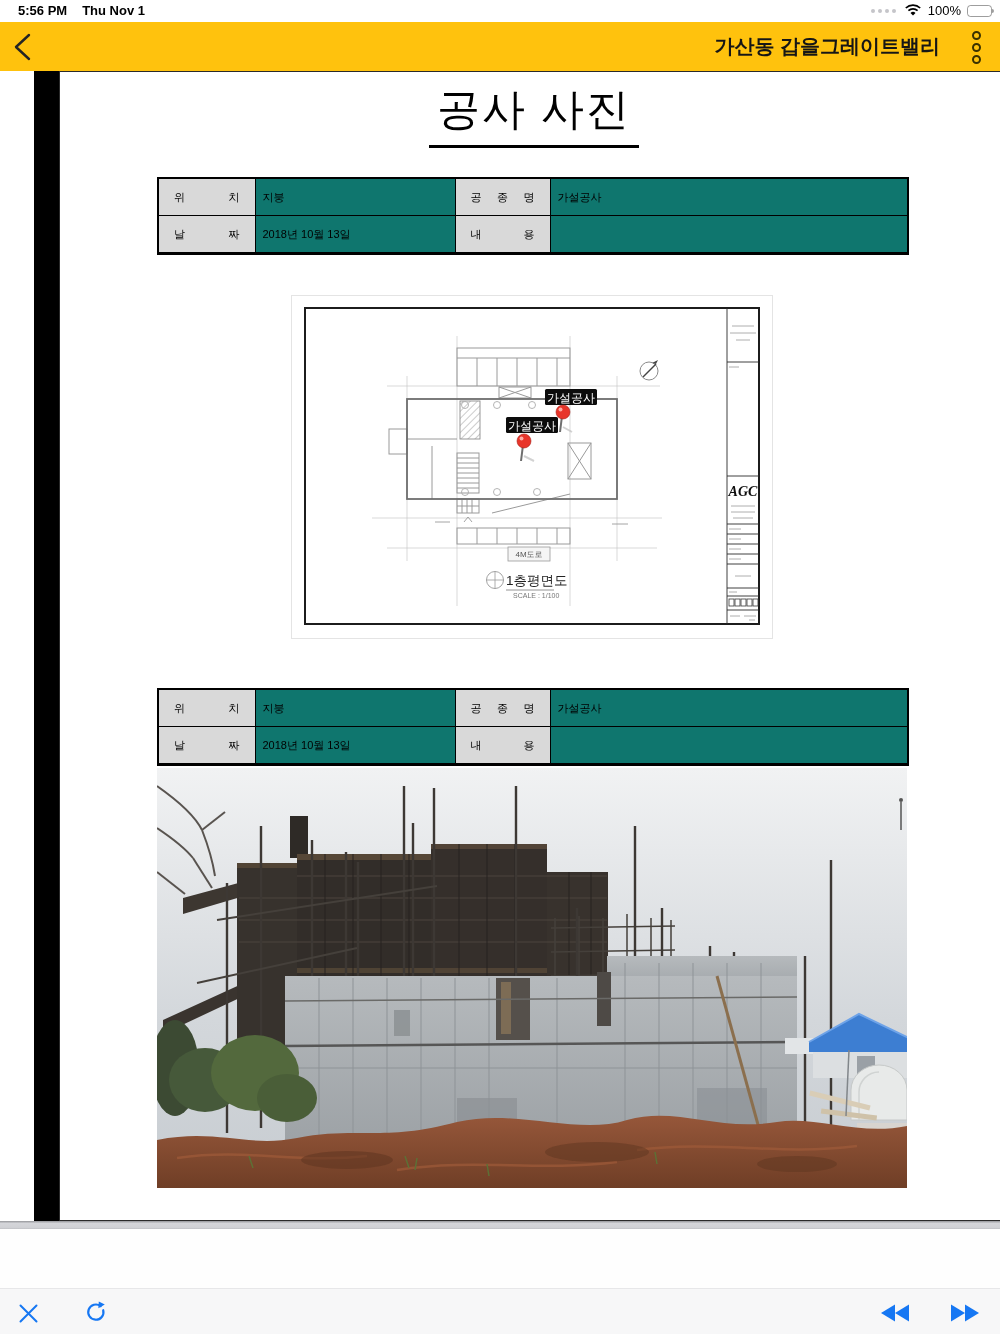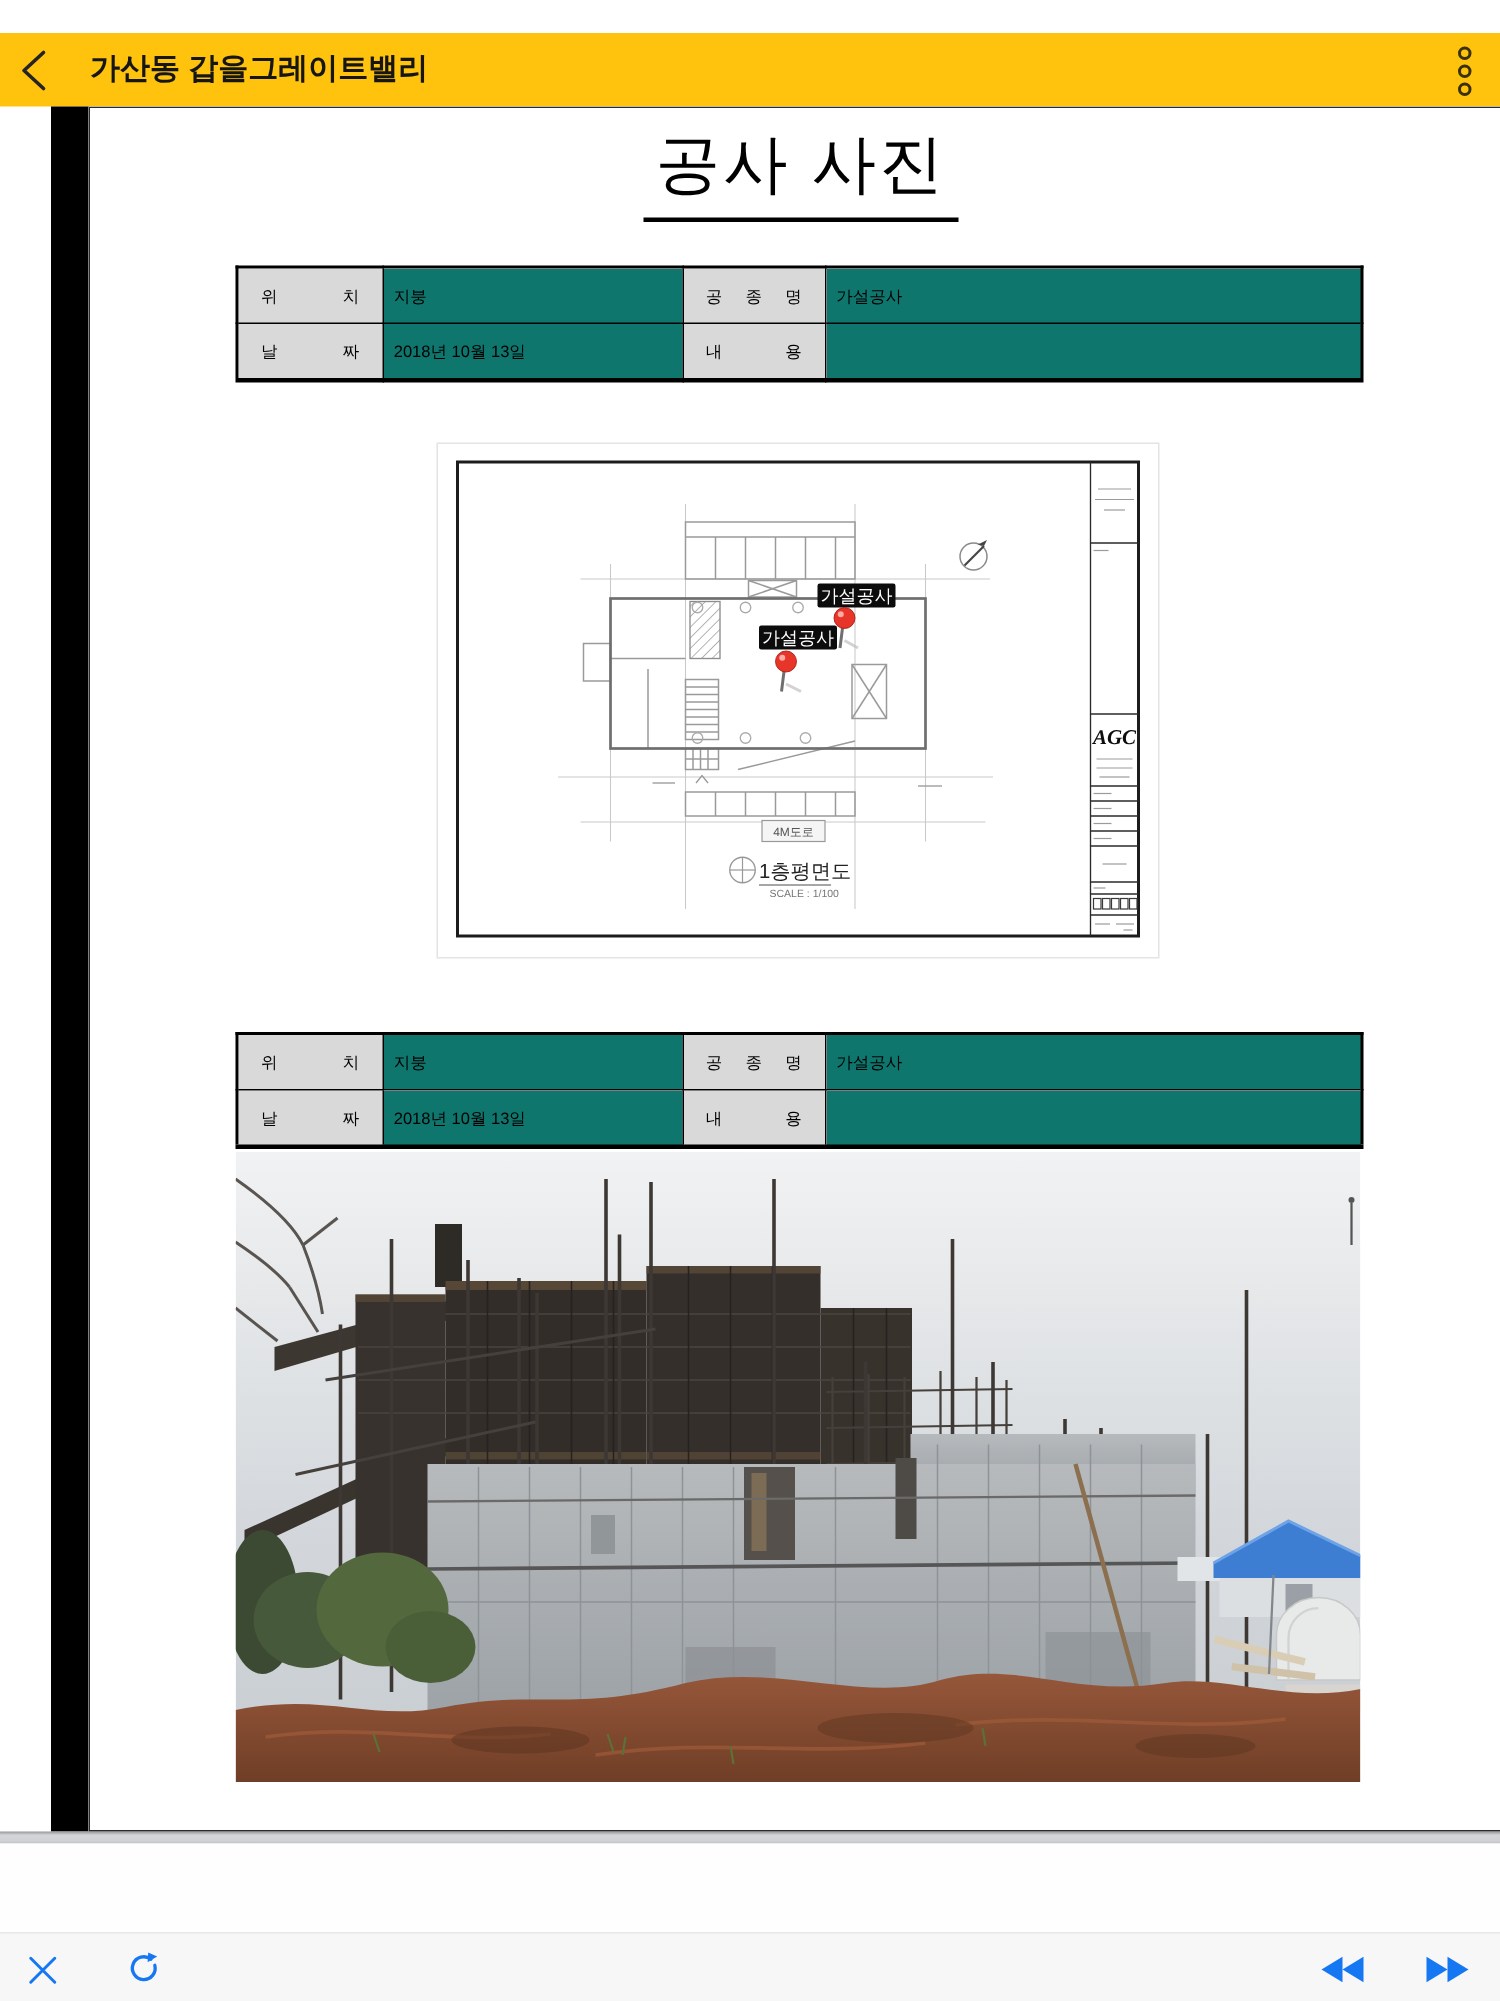--- a/index.html
+++ b/index.html
@@ -11,21 +11,21 @@
   .sb-left{position:absolute;left:18px;top:3px;display:flex;gap:15px;font-size:13px;font-weight:600;}
   .sb-right{position:absolute;right:8px;top:3px;display:flex;align-items:center;gap:6px;font-size:13px;font-weight:500;}
   .cell-dots{display:flex;gap:3px;align-items:center;margin-right:2px;}
   .cell-dots i{width:4px;height:4px;border-radius:50%;background:#c5c5c9;display:block;}
   .bat{position:relative;width:25px;height:12px;border:1px solid rgba(0,0,0,.38);border-radius:3.5px;padding:1px;box-sizing:border-box;}
   .bat-fill{height:100%;width:100%;background:#000;border-radius:1.5px;}
   .bat-tip{position:absolute;right:-3px;top:3px;width:2px;height:4px;background:rgba(0,0,0,.38);border-radius:0 2px 2px 0;}
 
   
   .nav-bar{position:absolute;top:22px;left:0;right:0;height:49px;background:#ffc20d;}
-  .nav-title{position:absolute;left:60px;right:60px;top:0;height:49px;line-height:49px;text-align:left;
+  .nav-title{position:absolute;left:60px;right:60px;top:0;height:49px;line-height:49px;text-align:right;
              font-size:20px;font-weight:700;color:#161616;white-space:nowrap;overflow:hidden;}
   .back-btn{position:absolute;left:6px;top:6px;width:38px;height:38px;cursor:pointer;}
   .menu-btn{position:absolute;right:13px;top:6px;width:22px;height:38px;cursor:pointer;display:flex;flex-direction:column;justify-content:center;align-items:center;gap:3px;}
   .menu-btn .ring{width:5px;height:5px;border:2px solid #3a3100;border-radius:50%;}
 
   
   .doc{position:absolute;top:71px;left:0;width:1000px;height:1150px;background:#000;margin-left:34px;}
   .page{position:absolute;left:25px;top:0;width:950px;height:1150px;background:#fff;box-shadow:inset 0 0 0 1px #2a2a2a;}
   .doc-title-wrap{position:absolute;top:10px;left:0;width:950px;text-align:center;}
   .doc-title{display:inline-block;font-size:43px;letter-spacing:2px;color:#000;
@@ -50,20 +50,41 @@
   
   .toolbar{position:absolute;top:1288px;left:0;right:0;height:46px;background:#f7f7f8;border-top:1px solid #e7e7e9;}
   .tb-btn{position:absolute;top:9px;width:34px;height:30px;display:flex;align-items:center;justify-content:center;cursor:pointer;}
   .tb-close{left:11px;} .tb-reload{left:79px;} .tb-prev{left:878px;} .tb-next{left:948px;}
 </style>
 </head>
 <body>
 
 <div class="screen">
 
+  <div class="status-bar">
+    <div class="sb-left">
+      <span>5:56 PM</span>
+      <span>Thu Nov 1</span>
+    </div>
+    <div class="sb-right">
+      <span class="cell-dots">
+          <i></i>
+          <i></i>
+          <i></i>
+          <i></i>
+        </span>
+      <svg width="18" height="13" viewBox="0 0 18 13">
+        <path d="M9 11.6 L6.5 8.9 a3.8 3.8 0 0 1 5 0 Z" fill="#000"></path>
+        <path d="M4.4 6.7 a6.9 6.9 0 0 1 9.2 0" fill="none" stroke="#000" stroke-width="1.7"></path>
+        <path d="M1.8 4 a10.6 10.6 0 0 1 14.4 0" fill="none" stroke="#000" stroke-width="1.7"></path>
+      </svg>
+      <span>100%</span>
+      <span class="bat"><span class="bat-fill"></span><span class="bat-tip"></span></span>
+    </div>
+  </div>
 
   <div class="nav-bar">
     <div class="back-btn">
       <svg width="38" height="38" viewBox="0 0 38 38">
         <polyline points="23,7 10,19 23,31" fill="none" stroke="#242424" stroke-width="2.4" stroke-linecap="round" stroke-linejoin="round"></polyline>
       </svg>
     </div>
     <div class="nav-title">가산동 갑을그레이트밸리</div>
     <div class="menu-btn">
       <span class="ring"></span>

